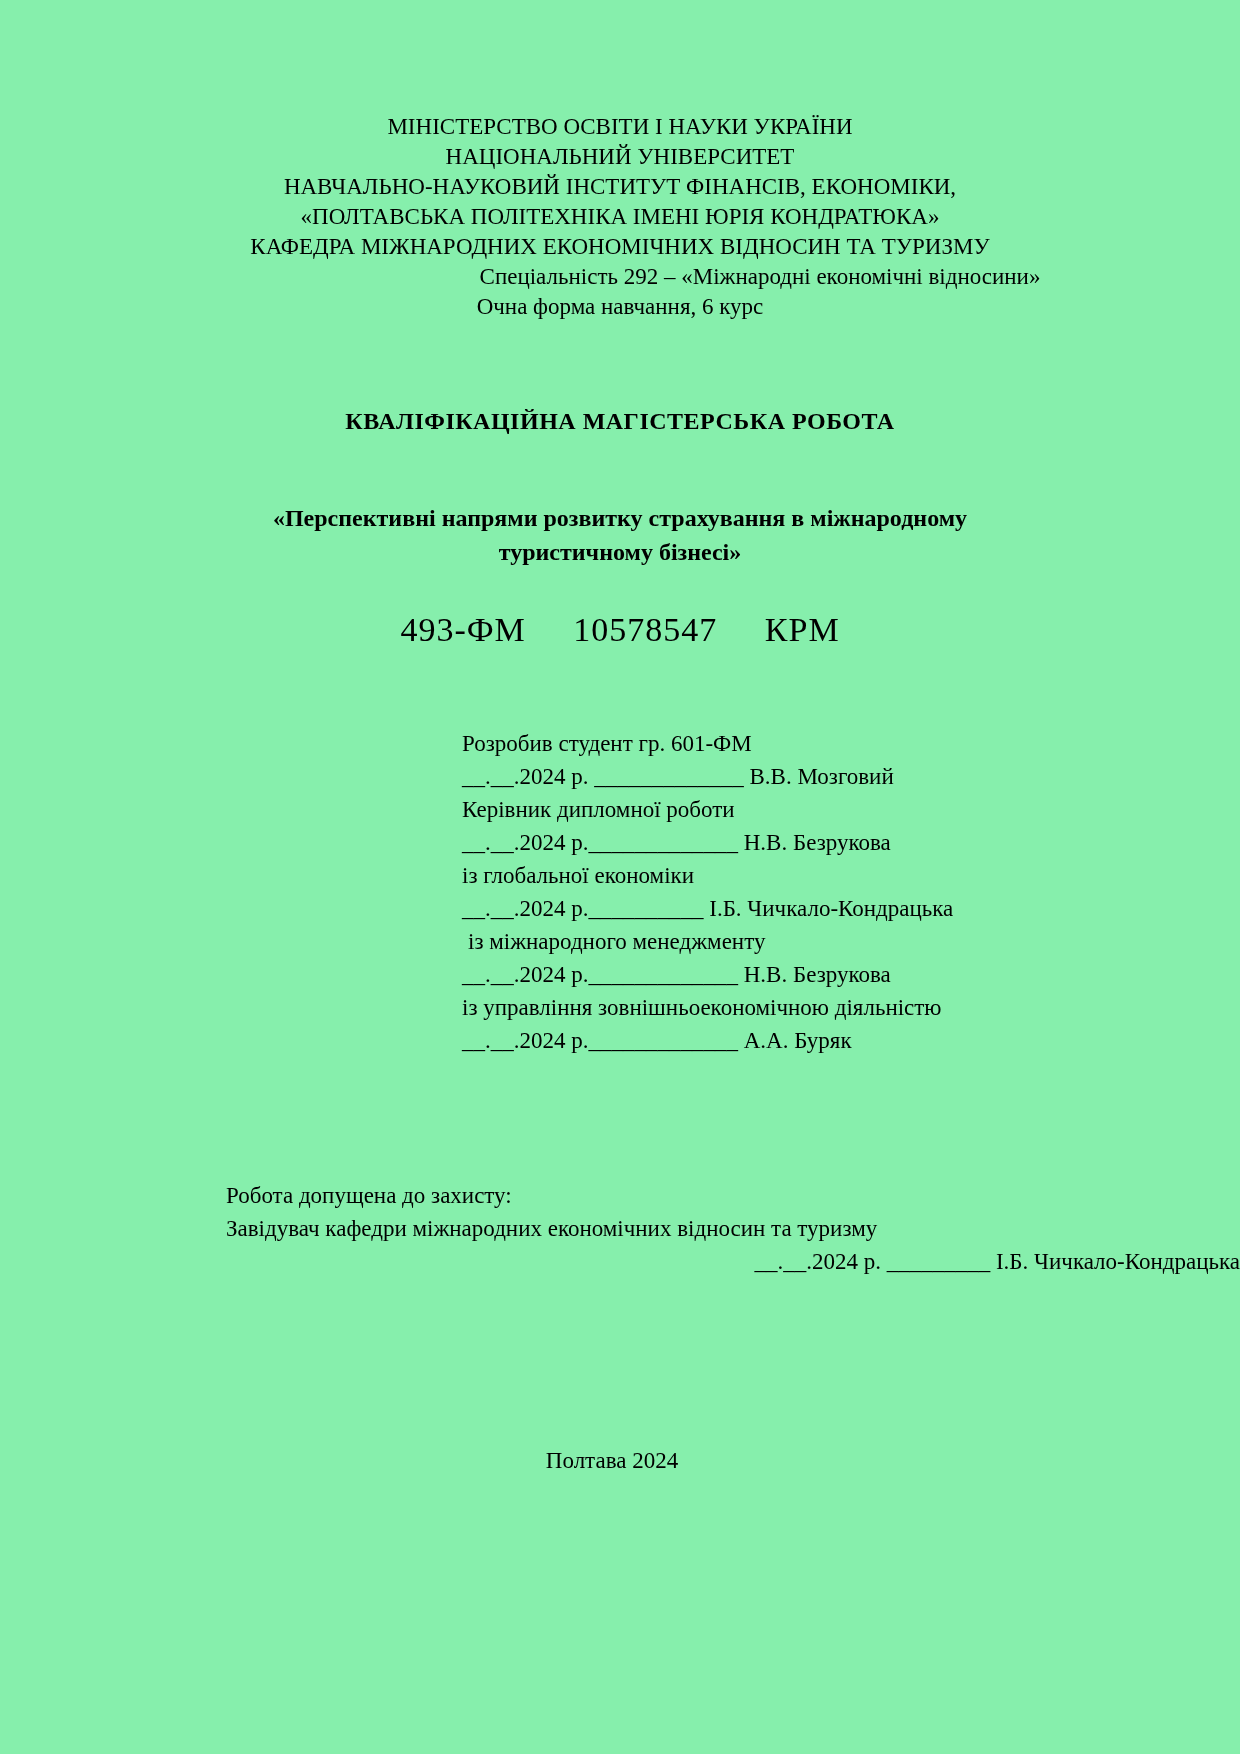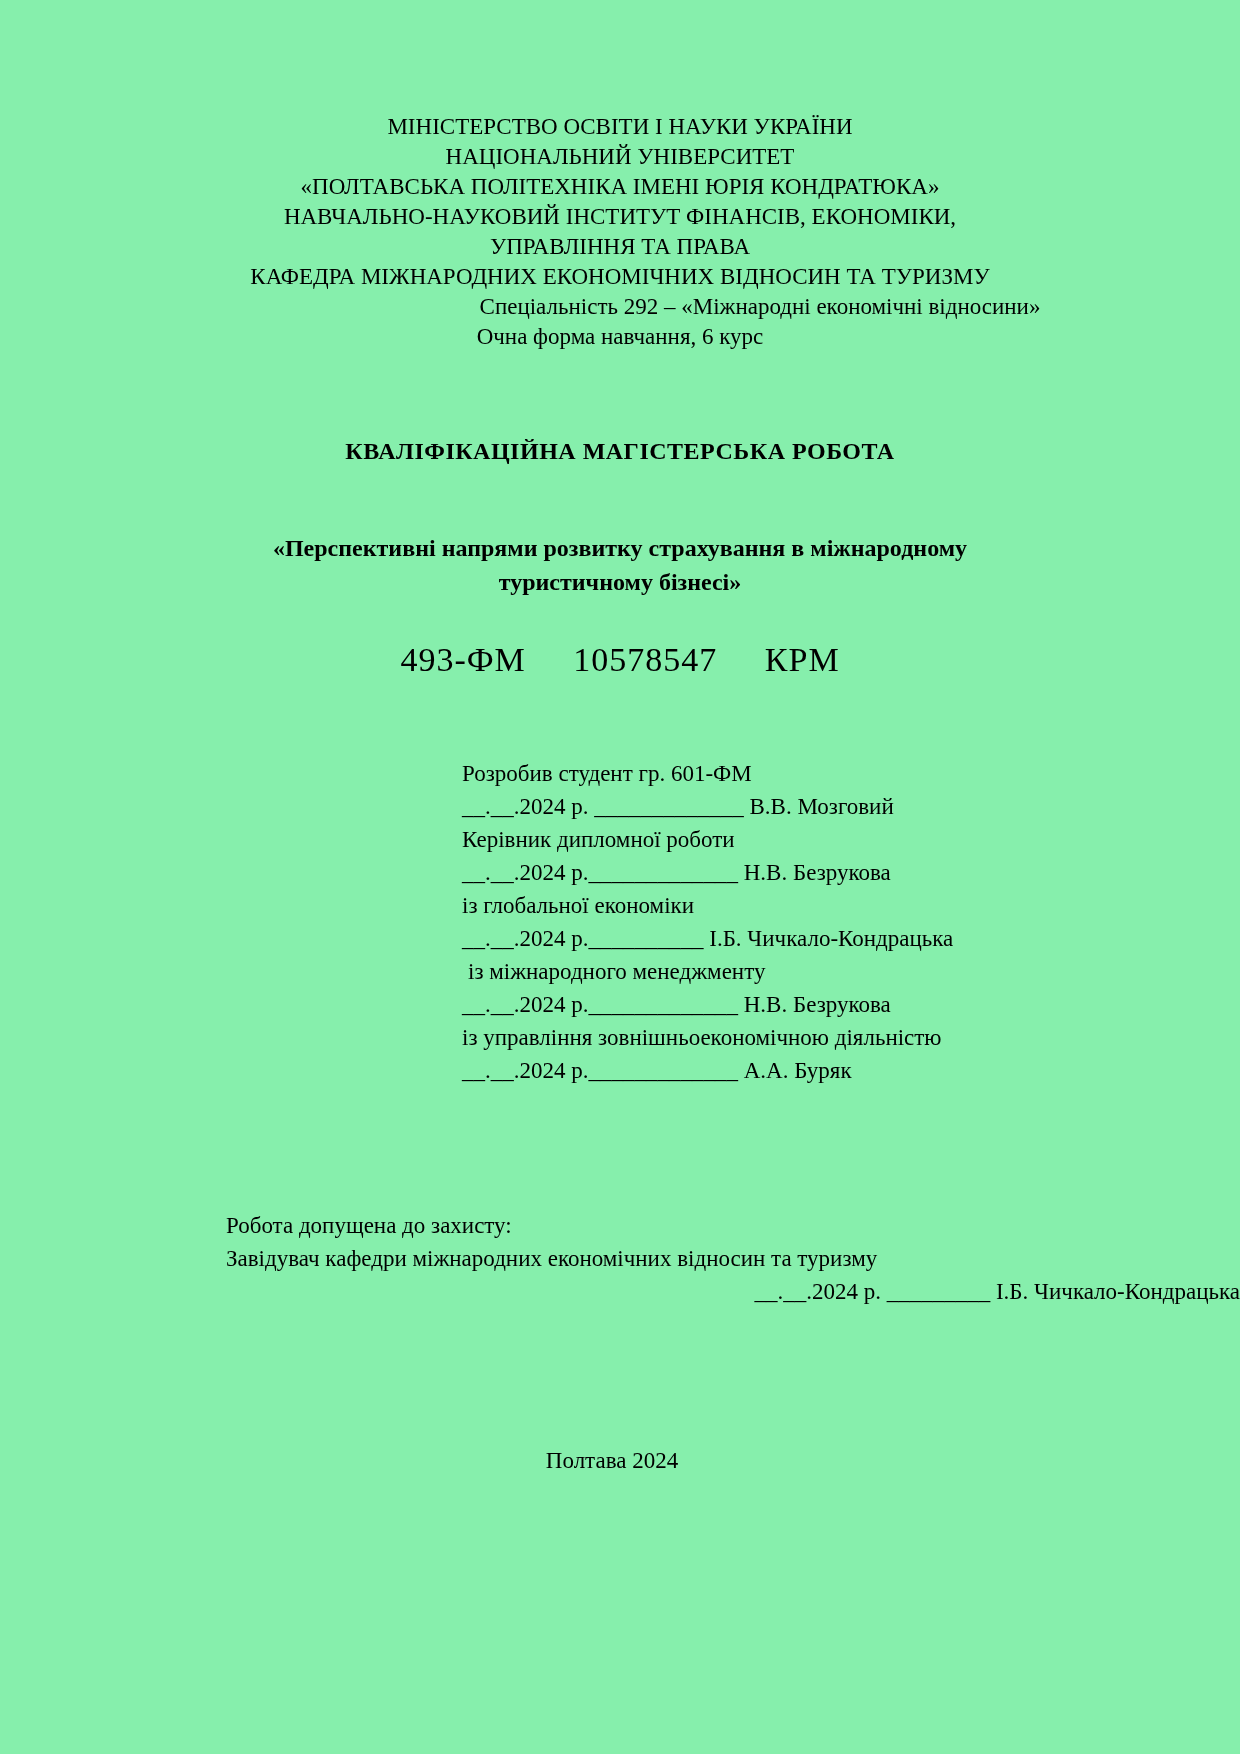--- a/index.html
+++ b/index.html
@@ -80,23 +80,22 @@
   }
 </style>
 </head>
 <body>
 
 <div class="page">
 
   <div class="header-block center">
     <div class="header-line">МІНІСТЕРСТВО ОСВІТИ І НАУКИ УКРАЇНИ</div>
     <div class="header-line">НАЦІОНАЛЬНИЙ УНІВЕРСИТЕТ</div>
+    <div class="header-line">НАВЧАЛЬНО-НАУКОВИЙ ІНСТИТУТ ФІНАНСІВ, ЕКОНОМІКИ,</div>
     <div class="header-line">«ПОЛТАВСЬКА ПОЛІТЕХНІКА ІМЕНІ ЮРІЯ КОНДРАТЮКА»</div>
-    <div class="header-line">НАВЧАЛЬНО-НАУКОВИЙ ІНСТИТУТ ФІНАНСІВ, ЕКОНОМІКИ,</div>
-    <div class="header-line">УПРАВЛІННЯ ТА ПРАВА</div>
     <div class="header-line">КАФЕДРА МІЖНАРОДНИХ ЕКОНОМІЧНИХ ВІДНОСИН ТА ТУРИЗМУ</div>
     <div class="specialty-line">Спеціальність 292 – «Міжнародні економічні відносини»</div>
     <div class="studyform-line">Очна форма навчання, 6 курс</div>
   </div>
 
   <div class="work-type center">КВАЛІФІКАЦІЙНА МАГІСТЕРСЬКА РОБОТА</div>
 
   <div class="thesis-title center">
     <div>«Перспективні напрями розвитку страхування в міжнародному</div>
     <div>туристичному бізнесі»</div>

